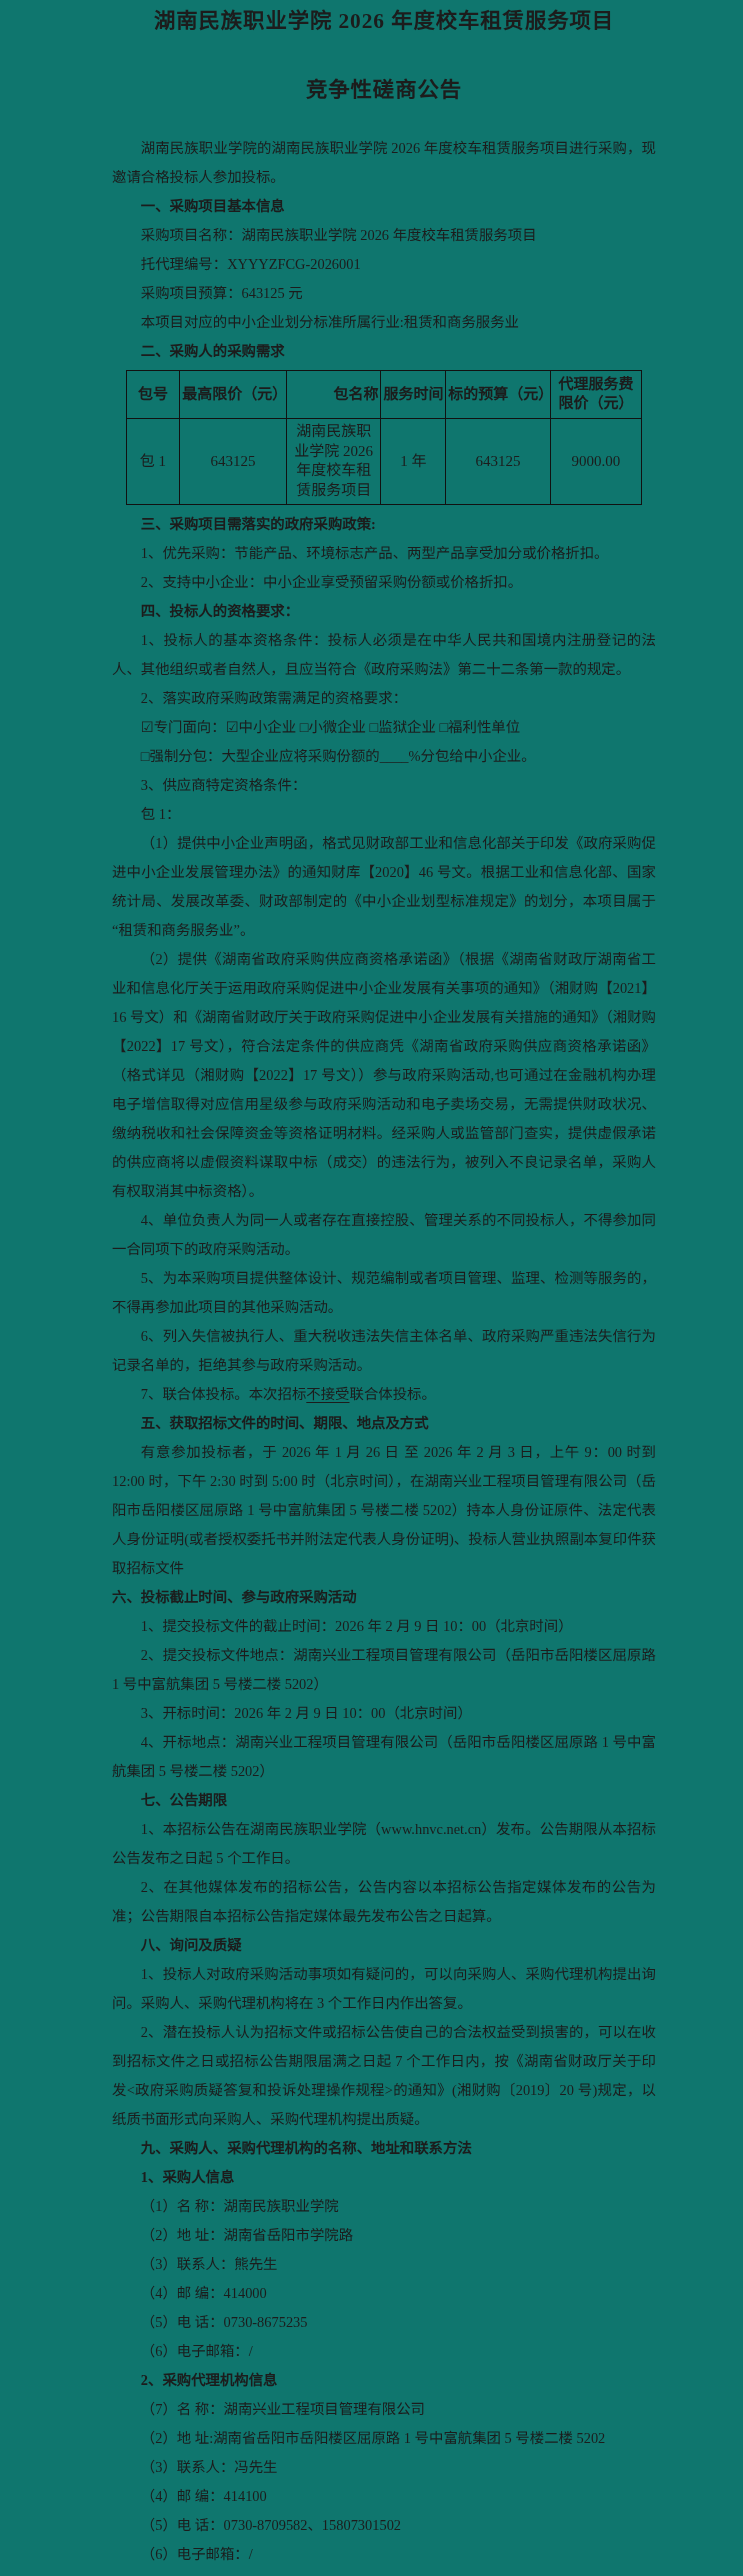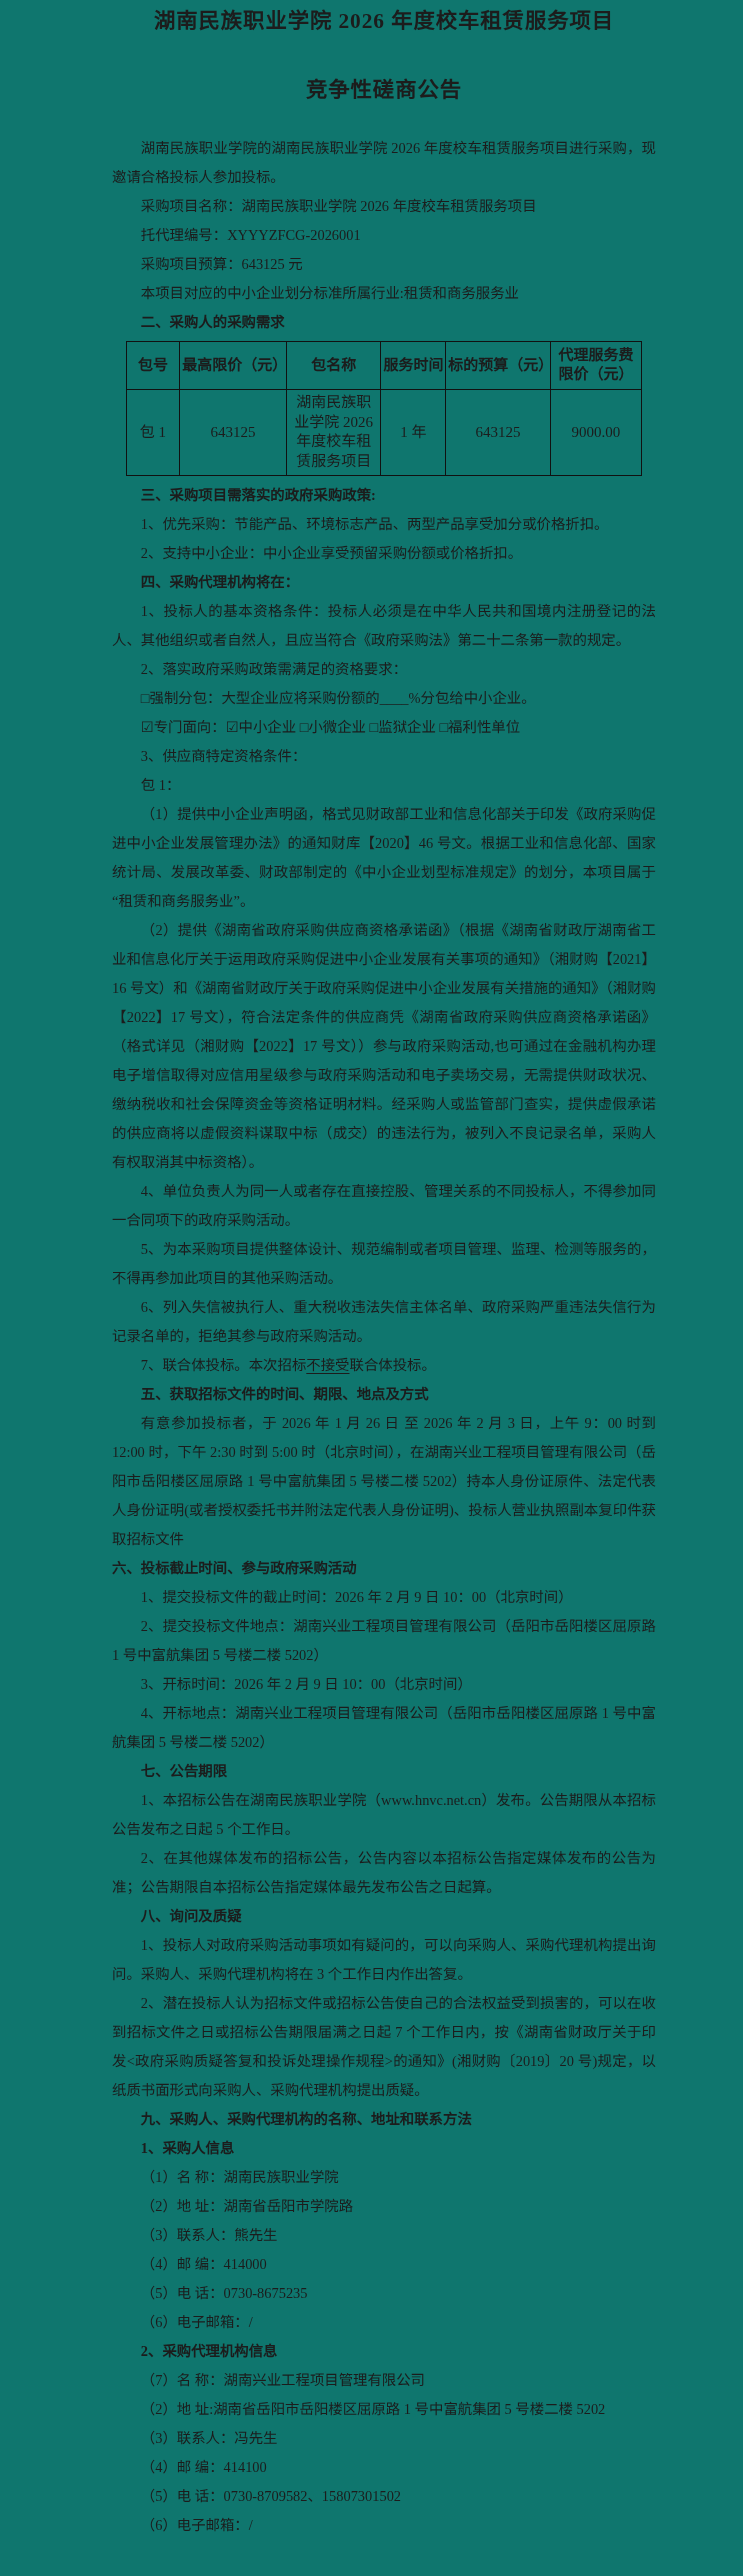--- a/index.html
+++ b/index.html
@@ -53,37 +53,38 @@
     line-height: 19.5px;
   }
   table.demand th, table.demand td {
     border: 1.5px solid #111;
     padding: 3.7px 1.9px;
     vertical-align: middle;
   }
   table.demand th { font-weight: bold; }
   .col-pkg    { width: 10.4%; }
   .col-max    { width: 20.7%; }
-  .col-name   { width: 18.3%; }
+  .col-name   { width: 18.3%; text-align: right; }
   .col-time   { width: 12.6%; }
   .col-budget { width: 20.2%; }
   .col-fee    { width: 17.8%; }
 </style>
 </head>
 <body>
 
 <div class="page">
 
   <h1 class="doc-title">湖南民族职业学院 2026 年度校车租赁服务项目</h1>
   <h1 class="doc-title second">竞争性磋商公告</h1>
 
   <div class="body-block">
 
     <p class="indent">湖南民族职业学院的湖南民族职业学院 2026 年度校车租赁服务项目进行采购，现邀请合格投标人参加投标。</p>
 
+    <p class="h indent">一、采购项目基本信息</p>
     <p class="indent">采购项目名称：湖南民族职业学院 2026 年度校车租赁服务项目</p>
     <p class="indent">托代理编号：XYYYZFCG-2026001</p>
     <p class="indent">采购项目预算：643125 元</p>
     <p class="indent">本项目对应的中小企业划分标准所属行业:租赁和商务服务业</p>
 
     <p class="h indent">二、采购人的采购需求</p>
 
     <table class="demand">
       <thead>
         <tr>
@@ -104,25 +105,25 @@
           <td>643125</td>
           <td>9000.00</td>
         </tr>
       </tbody>
     </table>
 
     <p class="h indent">三、采购项目需落实的政府采购政策:</p>
     <p class="indent">1、优先采购：节能产品、环境标志产品、两型产品享受加分或价格折扣。</p>
     <p class="indent">2、支持中小企业：中小企业享受预留采购份额或价格折扣。</p>
 
-    <p class="h indent">四、采购代理机构将在：</p>
+    <p class="h indent">四、投标人的资格要求：</p>
     <p class="indent">1、投标人的基本资格条件：投标人必须是在中华人民共和国境内注册登记的法人、其他组织或者自然人，且应当符合《政府采购法》第二十二条第一款的规定。</p>
     <p class="indent">2、落实政府采购政策需满足的资格要求：</p>
+    <p class="indent">☑专门面向：☑中小企业 □小微企业 □监狱企业 □福利性单位</p>
     <p class="indent">□强制分包：大型企业应将采购份额的____%分包给中小企业。</p>
-    <p class="indent">☑专门面向：☑中小企业 □小微企业 □监狱企业 □福利性单位</p>
     <p class="indent">3、供应商特定资格条件：</p>
     <p class="indent">包 1：</p>
     <p class="indent">（1）提供中小企业声明函，格式见财政部工业和信息化部关于印发《政府采购促进中小企业发展管理办法》的通知财库【2020】46 号文。根据工业和信息化部、国家统计局、发展改革委、财政部制定的《中小企业划型标准规定》的划分，本项目属于“租赁和商务服务业”。</p>
     <p class="indent">（2）提供《湖南省政府采购供应商资格承诺函》（根据《湖南省财政厅湖南省工业和信息化厅关于运用政府采购促进中小企业发展有关事项的通知》（湘财购【2021】16 号文）和《湖南省财政厅关于政府采购促进中小企业发展有关措施的通知》（湘财购【2022】17 号文），符合法定条件的供应商凭《湖南省政府采购供应商资格承诺函》（格式详见（湘财购【2022】17 号文））参与政府采购活动,也可通过在金融机构办理电子增信取得对应信用星级参与政府采购活动和电子卖场交易，无需提供财政状况、缴纳税收和社会保障资金等资格证明材料。经采购人或监管部门查实，提供虚假承诺的供应商将以虚假资料谋取中标（成交）的违法行为，被列入不良记录名单，采购人有权取消其中标资格）。</p>
     <p class="indent">4、单位负责人为同一人或者存在直接控股、管理关系的不同投标人，不得参加同一合同项下的政府采购活动。</p>
     <p class="indent">5、为本采购项目提供整体设计、规范编制或者项目管理、监理、检测等服务的，不得再参加此项目的其他采购活动。</p>
     <p class="indent">6、列入失信被执行人、重大税收违法失信主体名单、政府采购严重违法失信行为记录名单的，拒绝其参与政府采购活动。</p>
     <p class="indent"><span>7、联合体投标。本次招标</span><span class="u">不接受</span><span>联合体投标。</span></p>
 
     <p class="h indent">五、获取招标文件的时间、期限、地点及方式</p>

